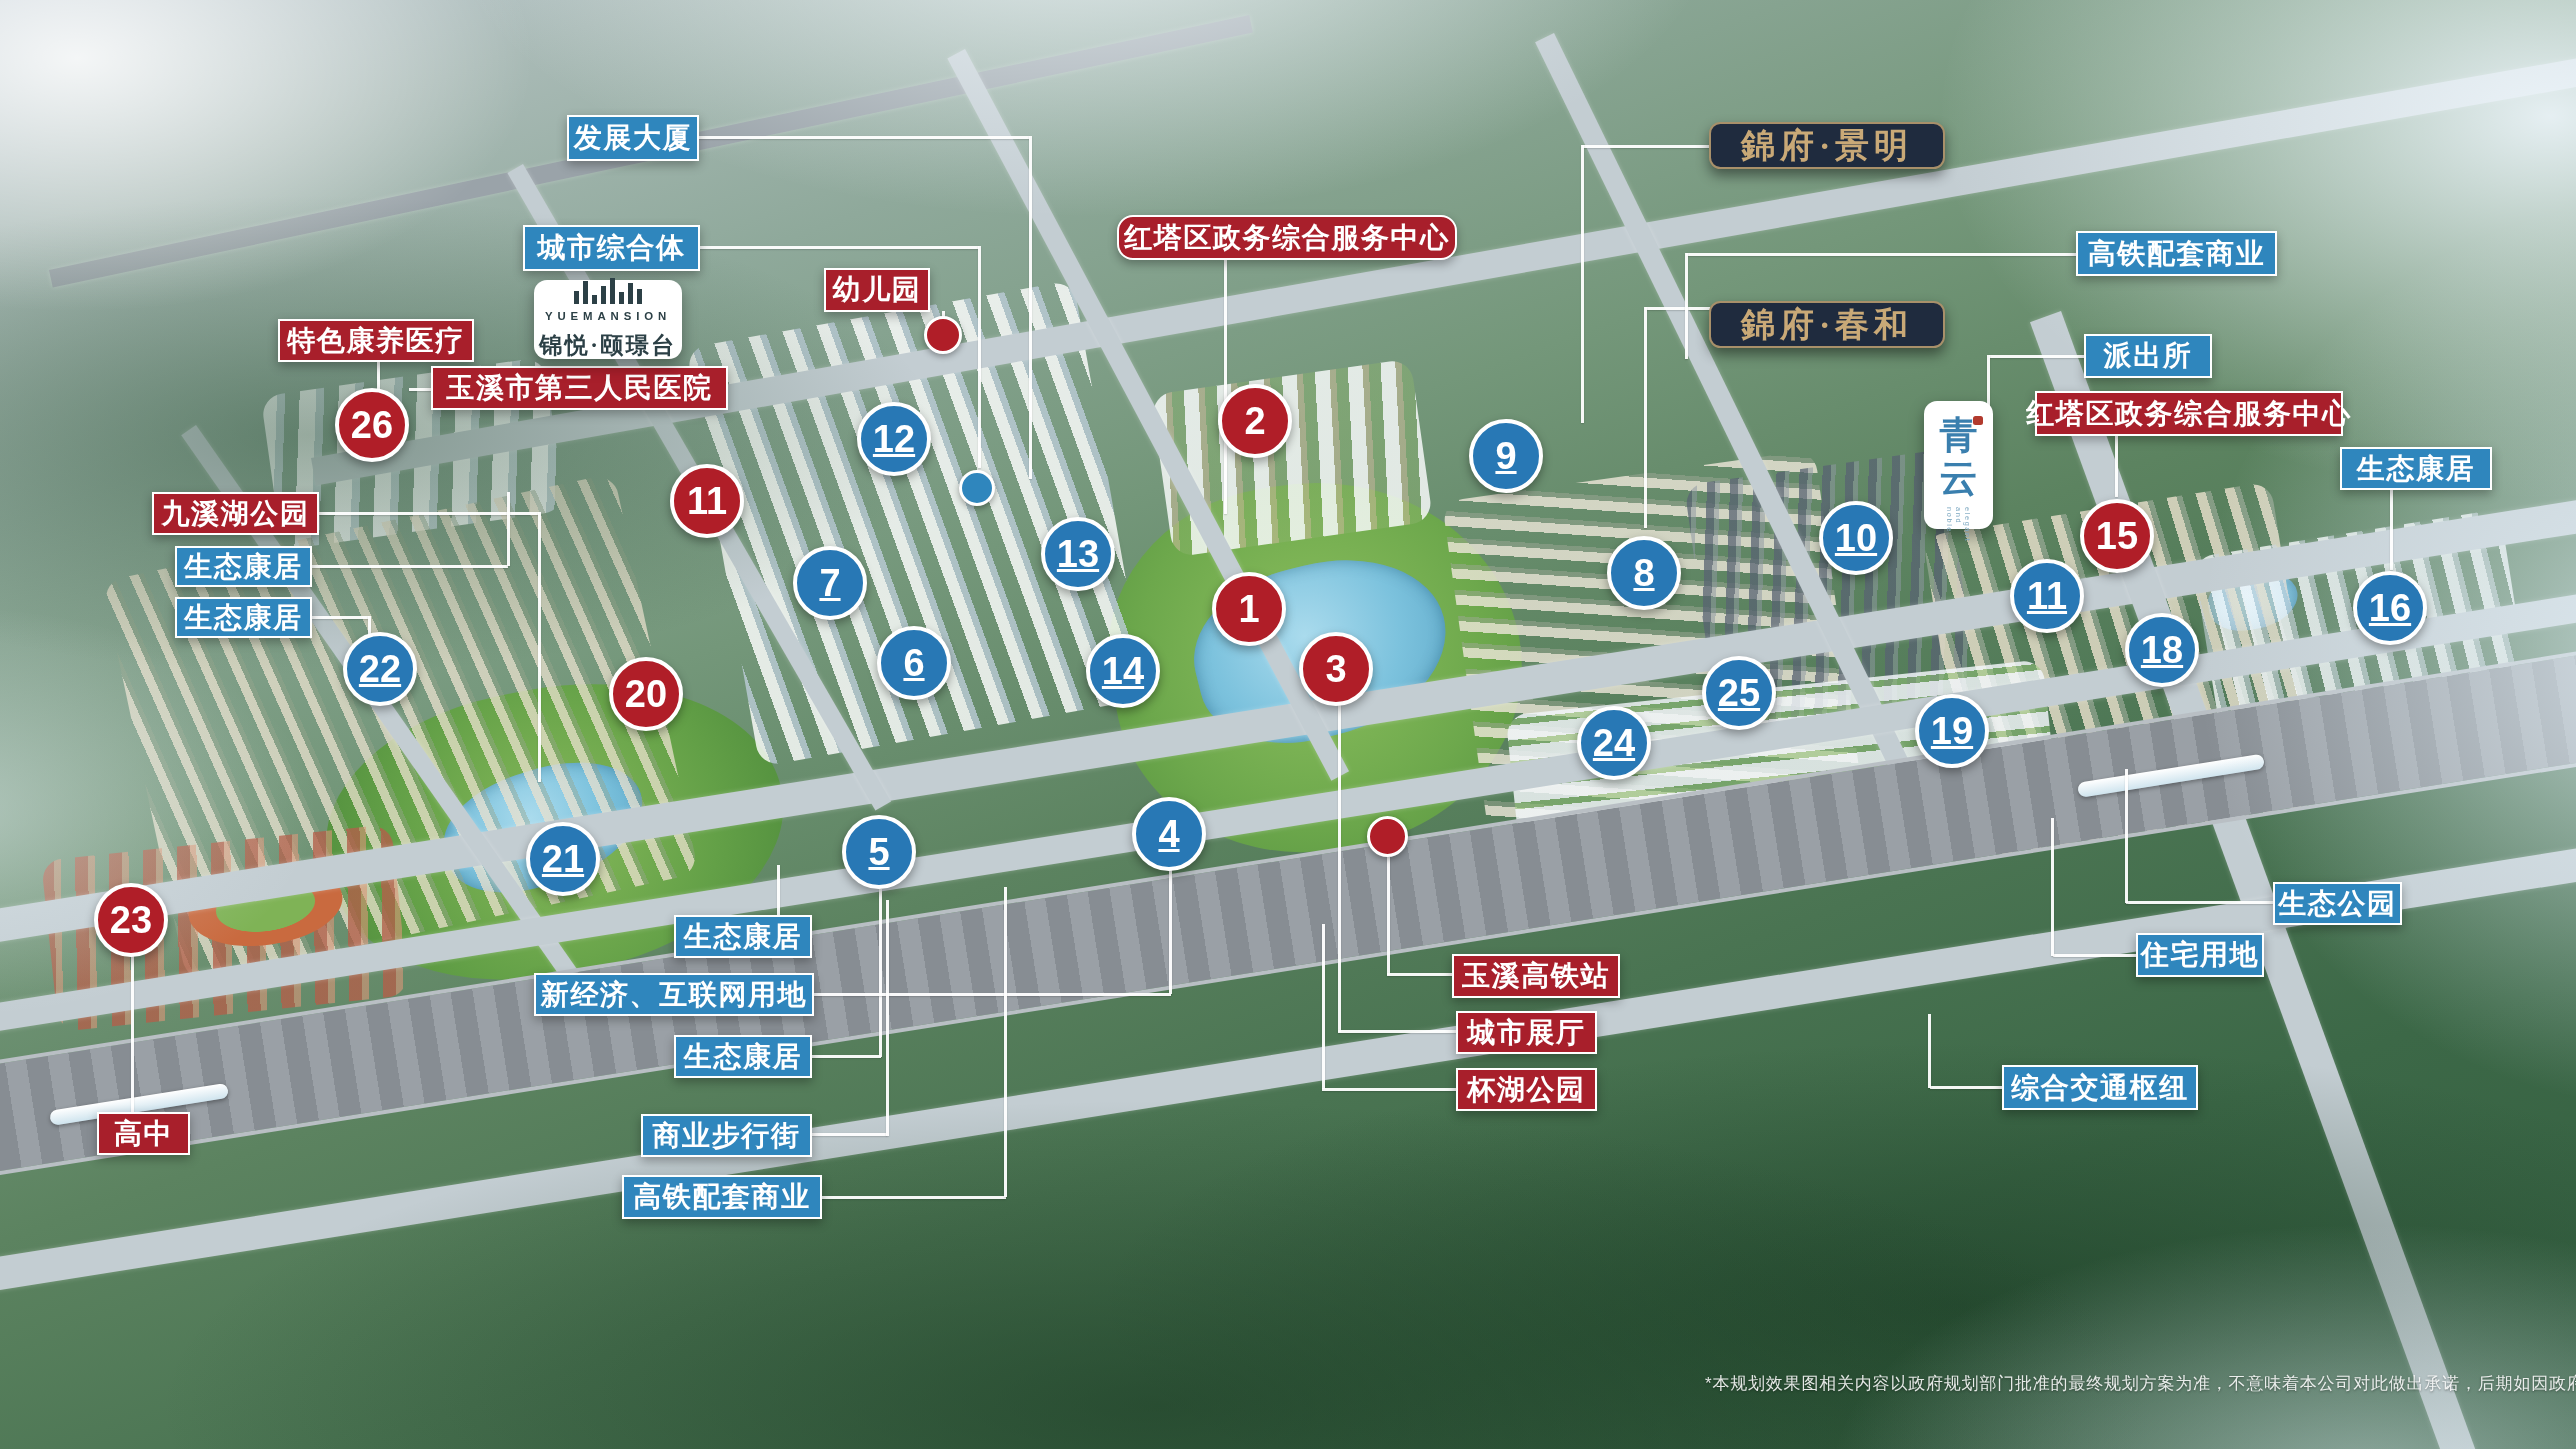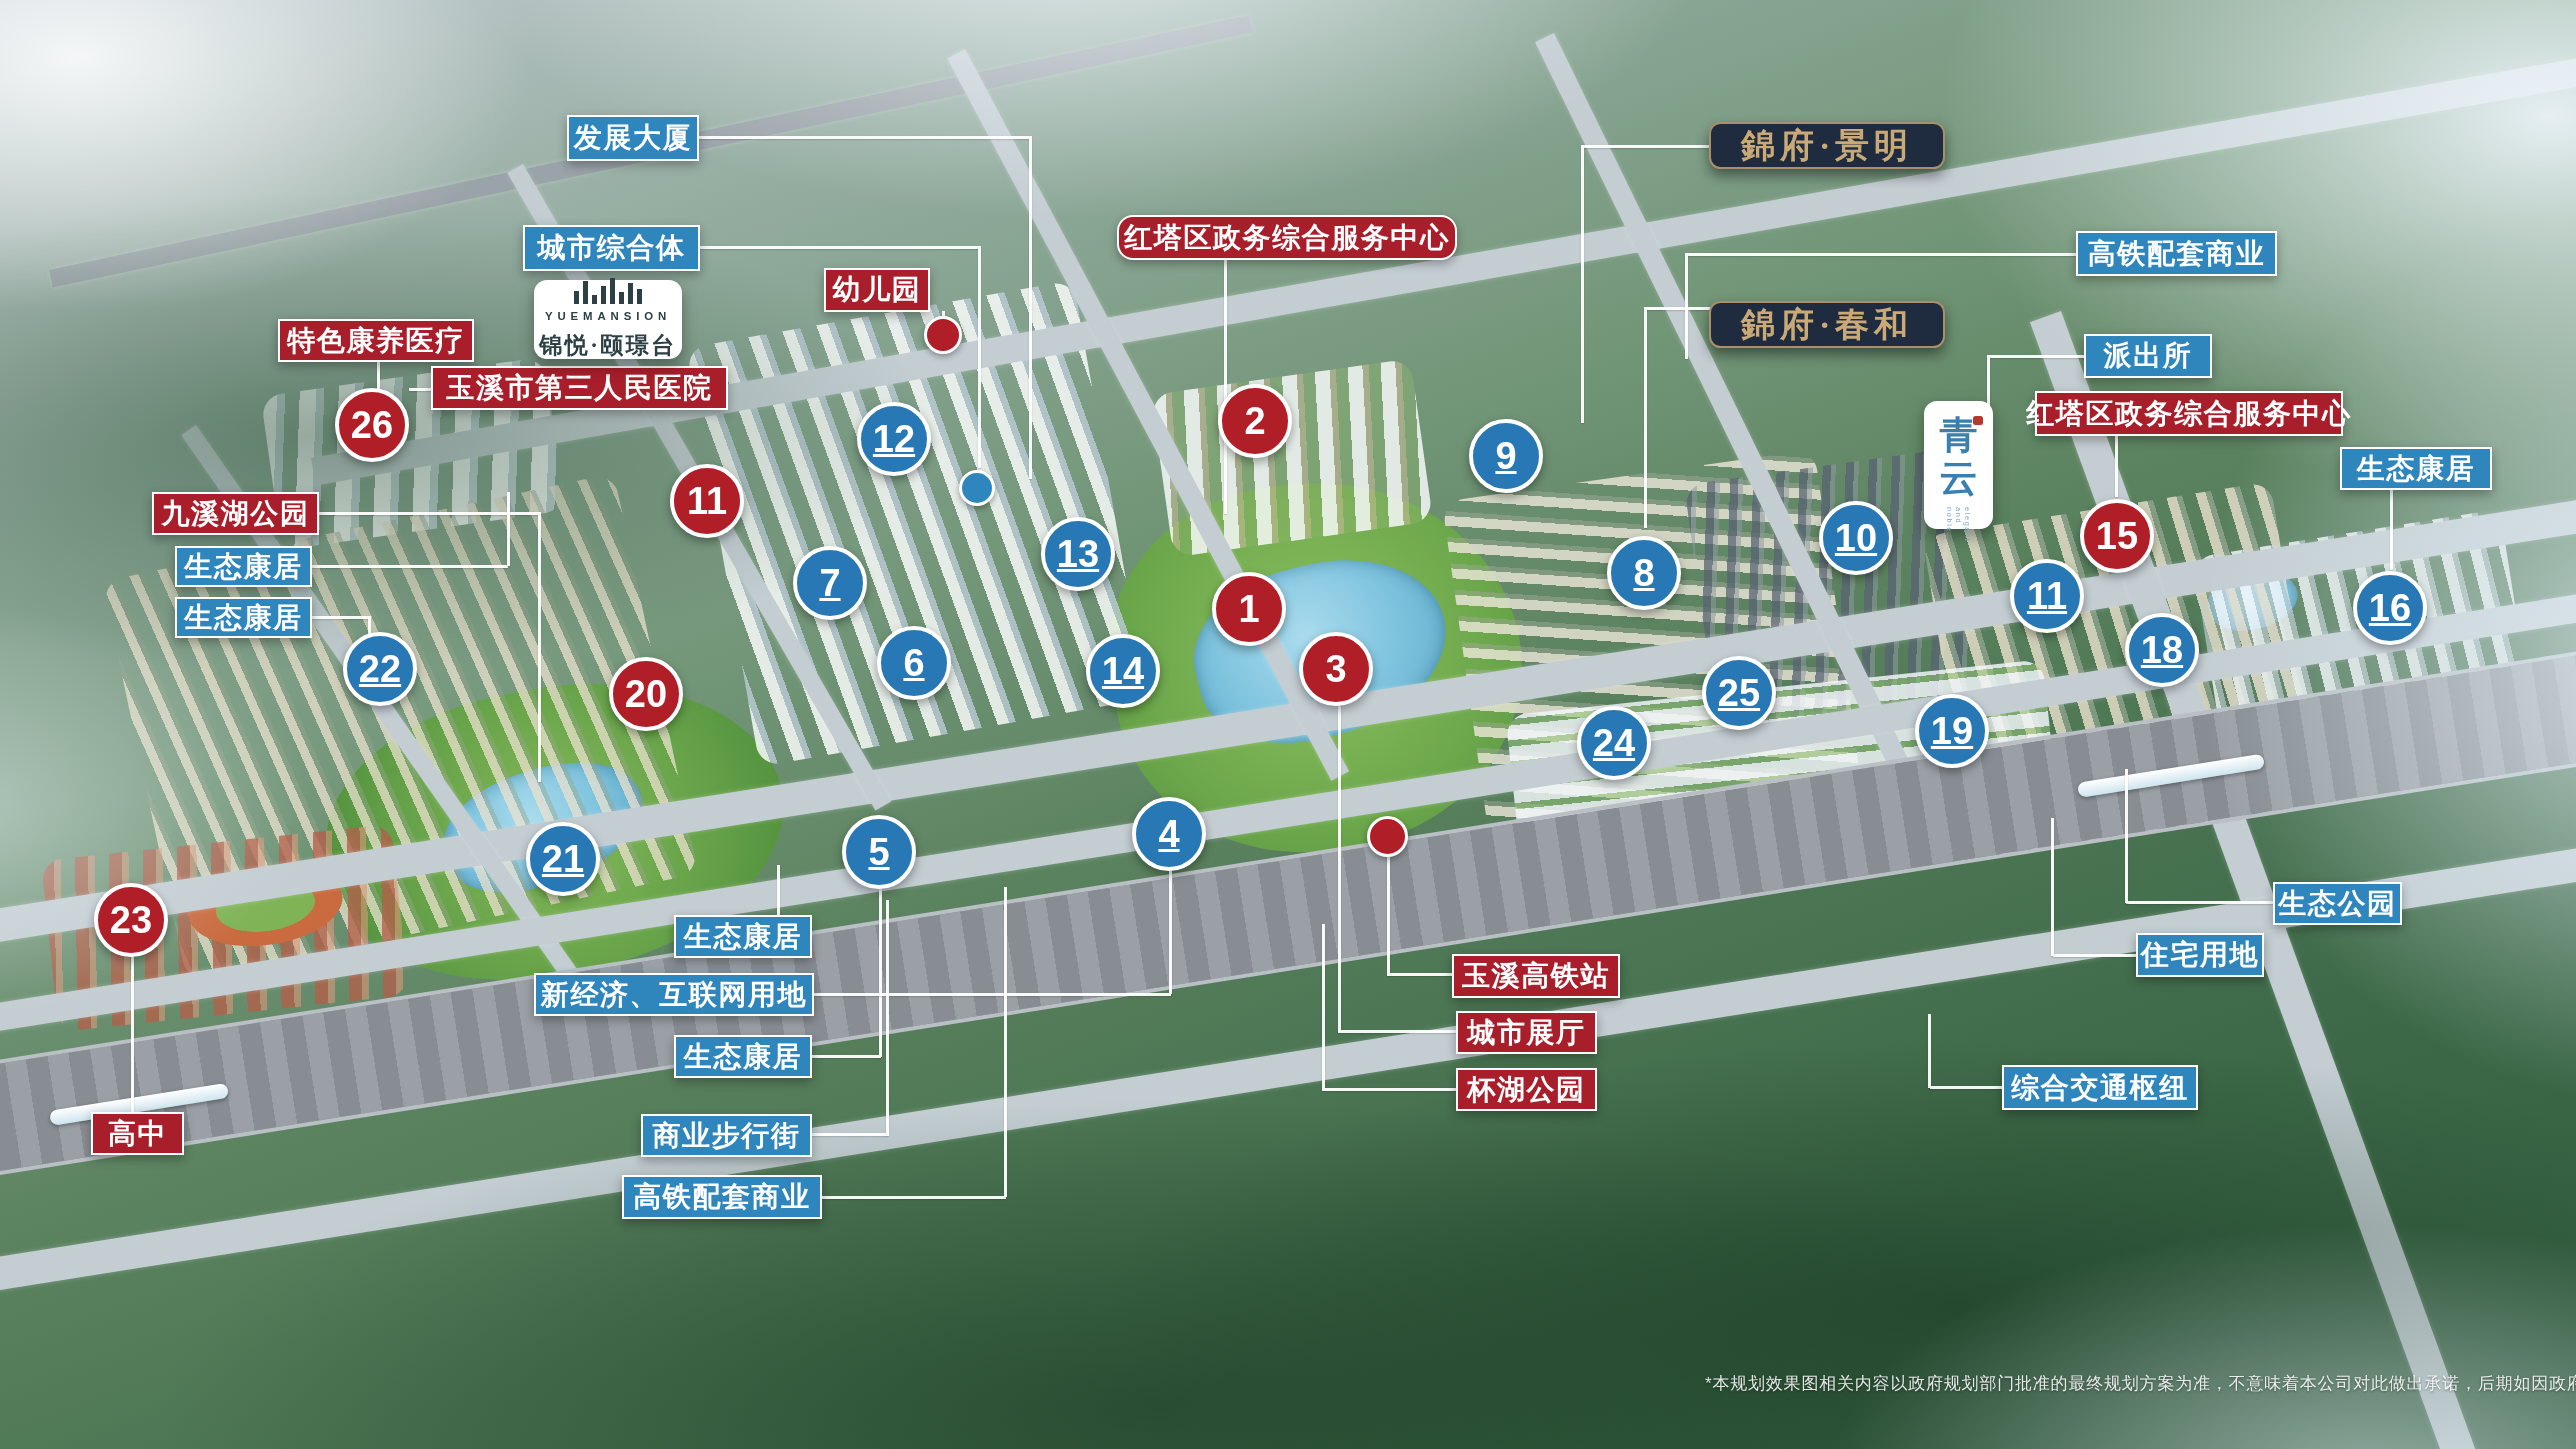--- a/index.html
+++ b/index.html
@@ -177,21 +177,21 @@
       <div class="lbl blue" style="left: 2136px; top: 933px; width: 128px; height: 44px;">住宅用地</div>
       <div class="lbl blue" style="left: 2002px; top: 1065px; width: 196px; height: 45px;">综合交通枢纽</div>
       <div class="lbl red" style="left: 1452px; top: 954px; width: 168px; height: 44px;">玉溪高铁站</div>
       <div class="lbl red" style="left: 1456px; top: 1011px; width: 141px; height: 43px;">城市展厅</div>
       <div class="lbl red" style="left: 1456px; top: 1068px; width: 141px; height: 43px;">杯湖公园</div>
       <div class="lbl blue" style="left: 674px; top: 915px; width: 138px; height: 43px;">生态康居</div>
       <div class="lbl blue" style="left: 534px; top: 973px; width: 280px; height: 43px;">新经济、互联网用地</div>
       <div class="lbl blue" style="left: 674px; top: 1035px; width: 138px; height: 43px;">生态康居</div>
       <div class="lbl blue" style="left: 641px; top: 1114px; width: 171px; height: 43px;">商业步行街</div>
       <div class="lbl blue" style="left: 622px; top: 1175px; width: 200px; height: 44px;">高铁配套商业</div>
-      <div class="lbl red" style="left: 91px; top: 1112px; width: 93px; height: 43px;">高中</div>
+      <div class="lbl red" style="left: 97px; top: 1112px; width: 93px; height: 43px;">高中</div>
     </div>
   <div id="dots">
       <div class="dot red" style="width: 38px; height: 38px; left: 924px; top: 316px;"></div>
       <div class="dot blue" style="width: 36px; height: 36px; left: 959px; top: 470px;"></div>
       <div class="dot red" style="width: 41px; height: 41px; left: 1367px; top: 816px;"></div>
     </div>
   <div id="markers">
       <div class="mk red" style="left: 1212px; top: 572px;">1</div>
       <div class="mk red" style="left: 1218px; top: 384px;">2</div>
       <div class="mk red" style="left: 1299px; top: 632px;">3</div>

